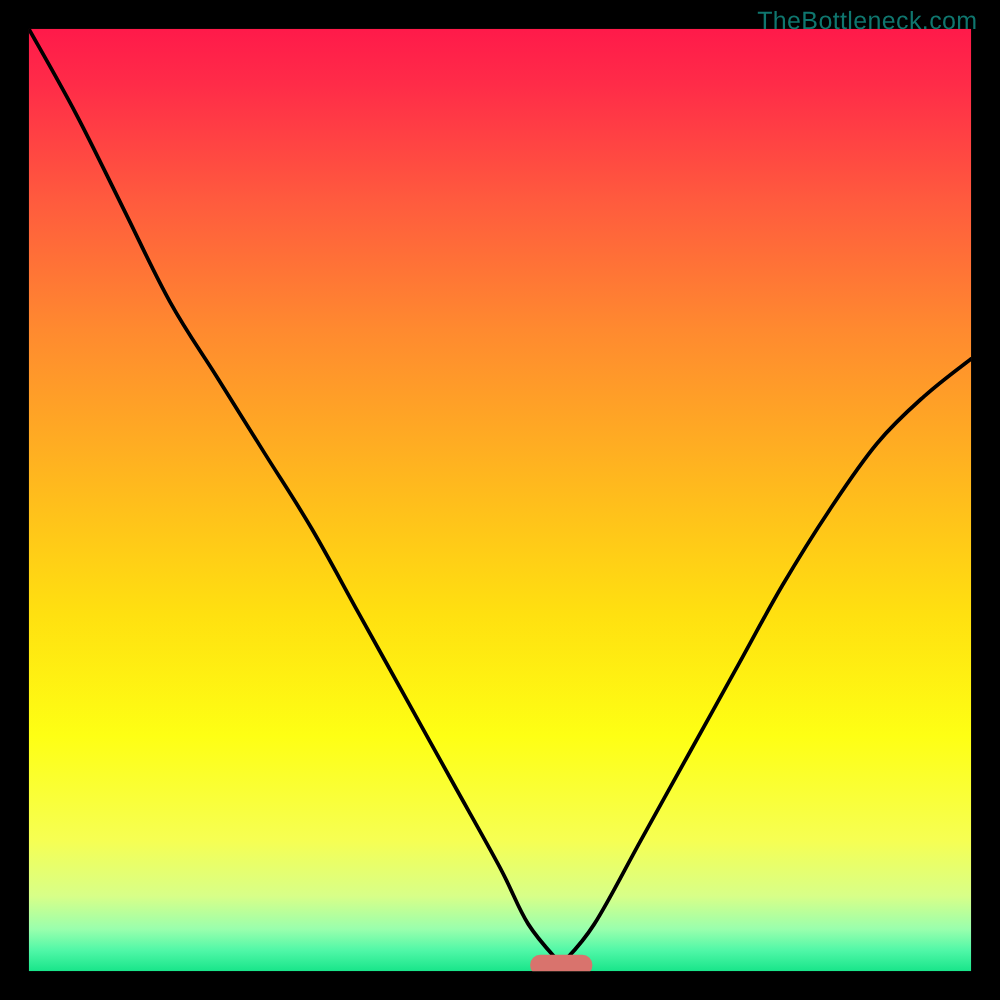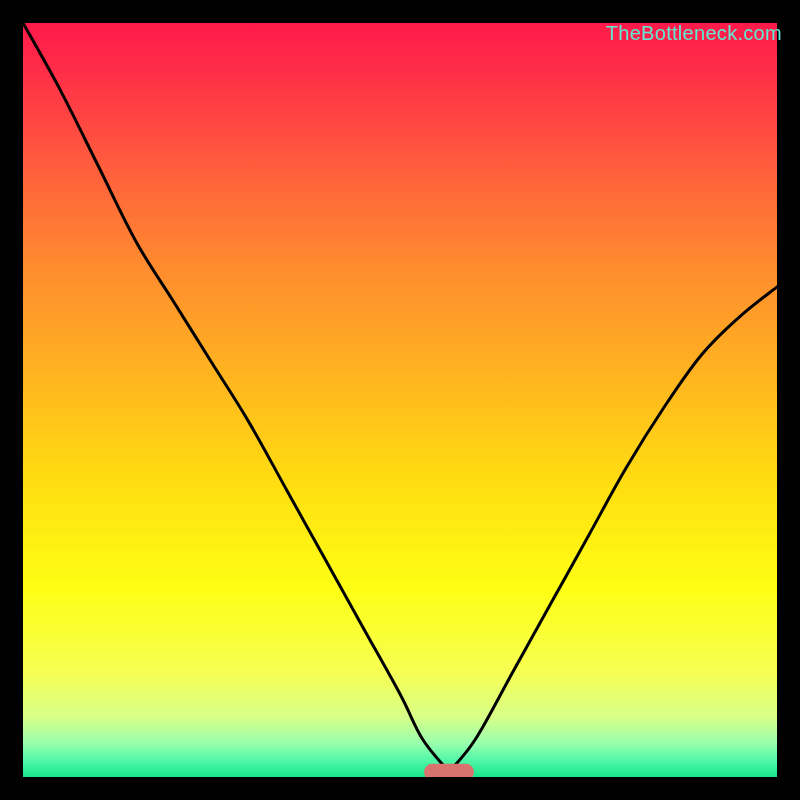--- a/index.html
+++ b/index.html
@@ -10,23 +10,23 @@
   body {
     width: 800px;
     height: 800px;
     background: #000;
     position: relative;
     overflow: hidden;
     font-family: Arial, sans-serif;
   }
   .watermark {
     position: absolute;
-    top: 22px;
+    top: 6px;
     right: 18px;
-    color: #5eead4;
+    color: #0f766e;
     font-size: 20px;
     font-weight: 500;
     z-index: 10;
     letter-spacing: 0.3px;
   }
   .plot-area {
     position: absolute;
     left: 23px;
     top: 23px;
     width: 754px;

